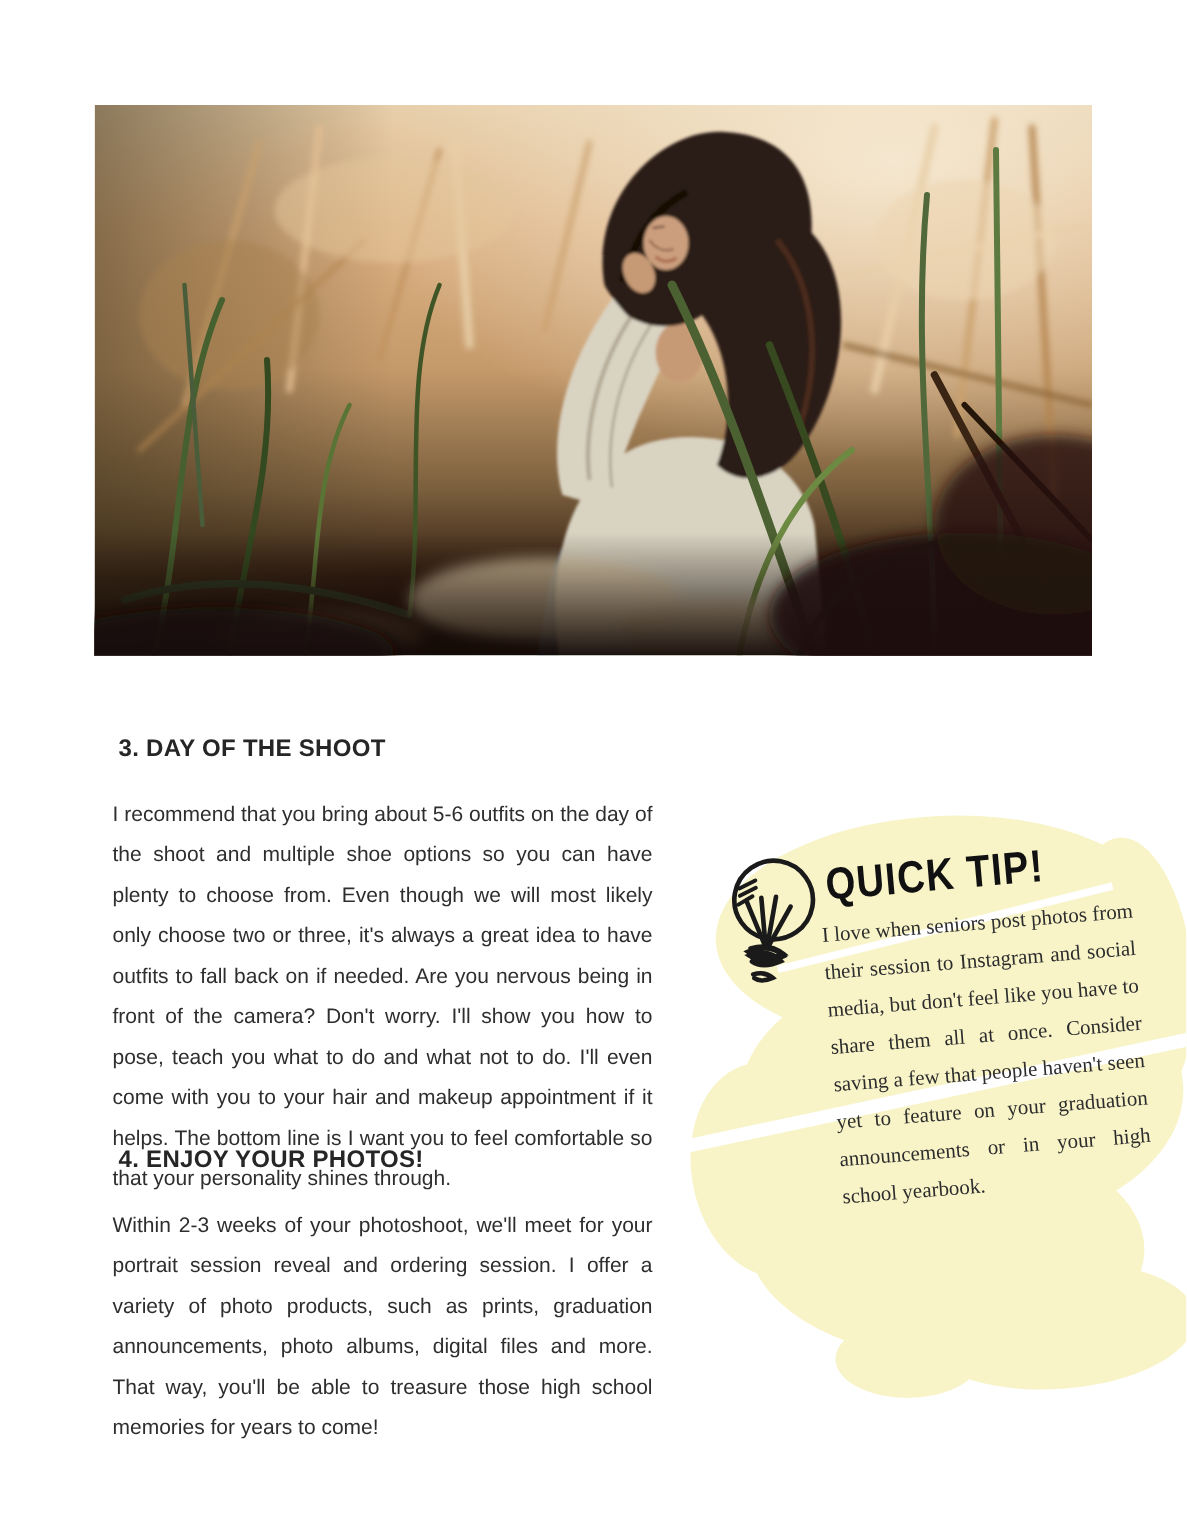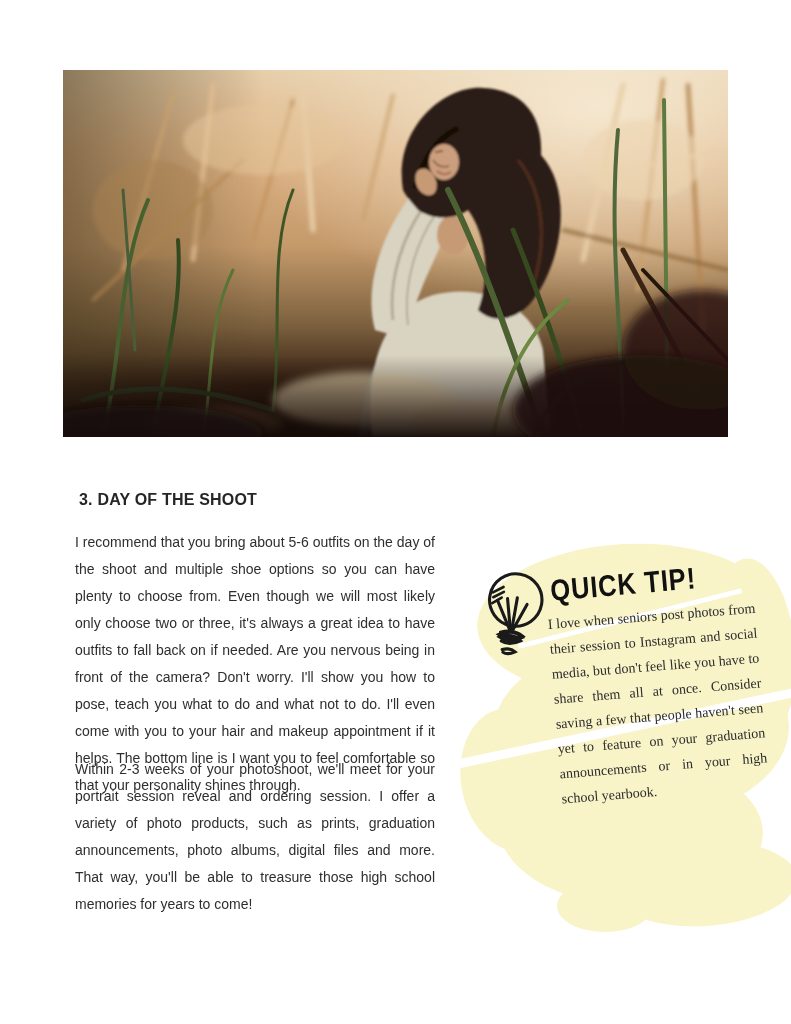--- a/index.html
+++ b/index.html
@@ -179,20 +179,21 @@
       </g>
     </svg>
   </div>
 
   <div class="section sec-3">
     <h2>3. DAY OF THE SHOOT</h2>
     <p>I recommend that you bring about 5-6 outfits on the day of the shoot and multiple shoe options so you can have plenty to choose from. Even though we will most likely only choose two or three, it's always a great idea to have outfits to fall back on if needed.  Are you nervous being in front of the camera?  Don't worry. I'll show you how to pose, teach you what to do and what not to do.  I'll even come with you to your hair and makeup appointment if it helps.  The bottom line is I want you to feel comfortable so that your personality shines through.</p>
   </div>
 
   <div class="section sec-4">
+    <h2>4. ENJOY YOUR PHOTOS!</h2>
     <p>Within 2-3 weeks of your photoshoot, we'll meet for your portrait session reveal and ordering session. I offer a variety of photo products, such as prints, graduation announcements, photo albums, digital files and more. That way, you'll be able to treasure those high school memories for years to come!</p>
   </div>
 
   <div class="quicktip">
 
     <svg class="splash" width="336" height="412" viewBox="0 0 336 412">
       <g fill="#f8f4c8">
         <ellipse cx="172" cy="92" rx="150" ry="76" transform="rotate(-3 172 92)"></ellipse>
         <ellipse cx="186" cy="202" rx="148" ry="92" transform="rotate(-2 186 202)"></ellipse>
         <ellipse cx="176" cy="302" rx="132" ry="76" transform="rotate(2 176 302)"></ellipse>

